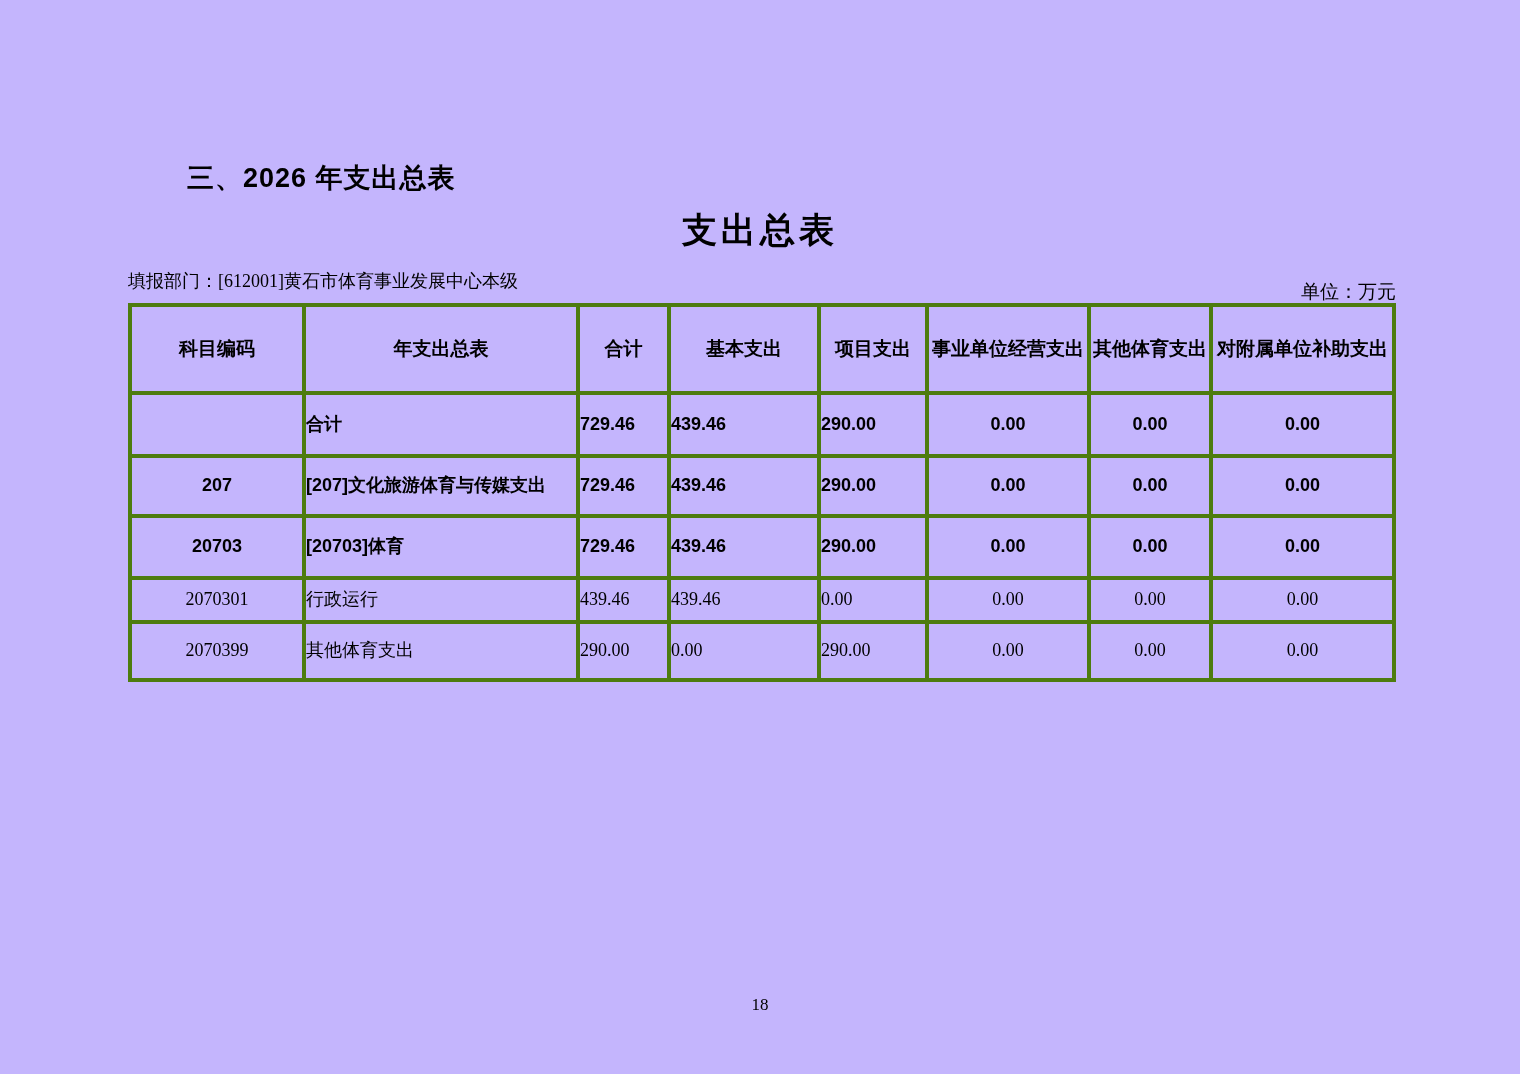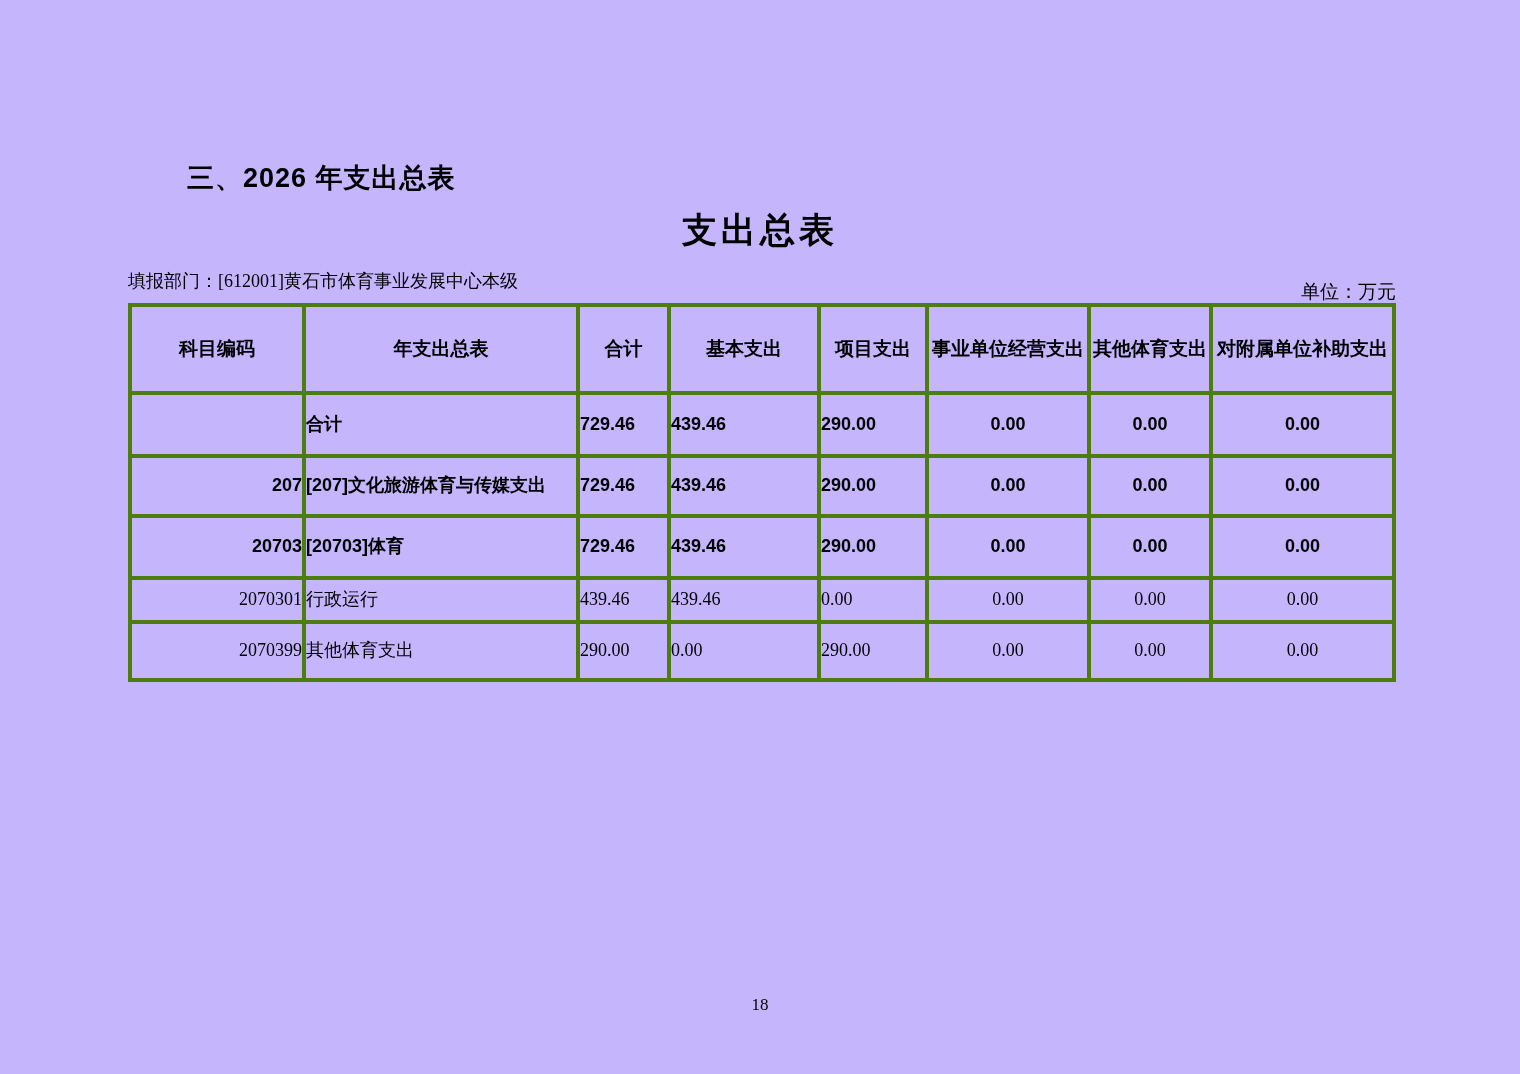--- a/index.html
+++ b/index.html
@@ -76,21 +76,21 @@
   tr.hdr  { height: 88px; }
   tr.r0   { height: 63px; }
   tr.r1   { height: 60px; }
   tr.r2   { height: 62px; margin-left: 28px; }
   tr.r3   { height: 44px; }
   tr.r4   { height: 58px; }
   tr.bold td {
     font-weight: bold;
     font-family: "Liberation Sans", "DejaVu Sans", sans-serif;
   }
-  td.code { text-align: right; }
+  td.code { text-align: center; }
   td.name { text-align: left; }
   td.num  { text-align: left; padding-right: 9px; }
   td.numc { text-align: center; }
   td.ind0c { padding-left: 2px; }
   td.ind1c { padding-left: 24px; }
   td.ind2c { padding-left: 44px; margin-top: 28px; }
   td.ind0n { padding-left: 2px; }
   td.ind1n { padding-left: 21px; }
   td.ind2n { padding-left: 40px; }
   .page-num {

